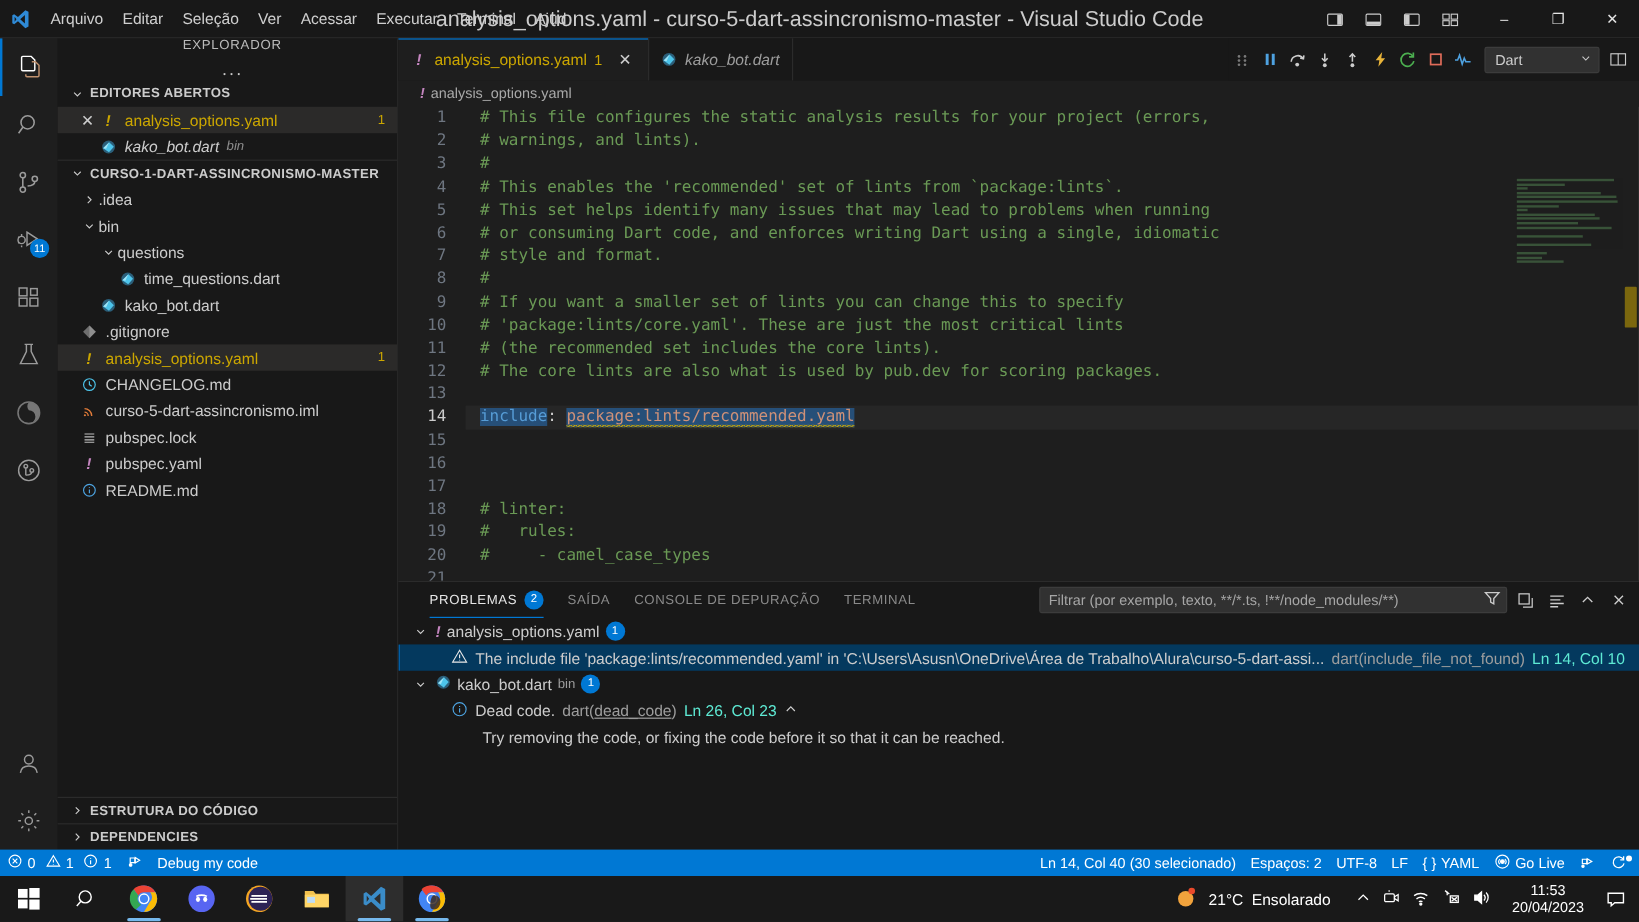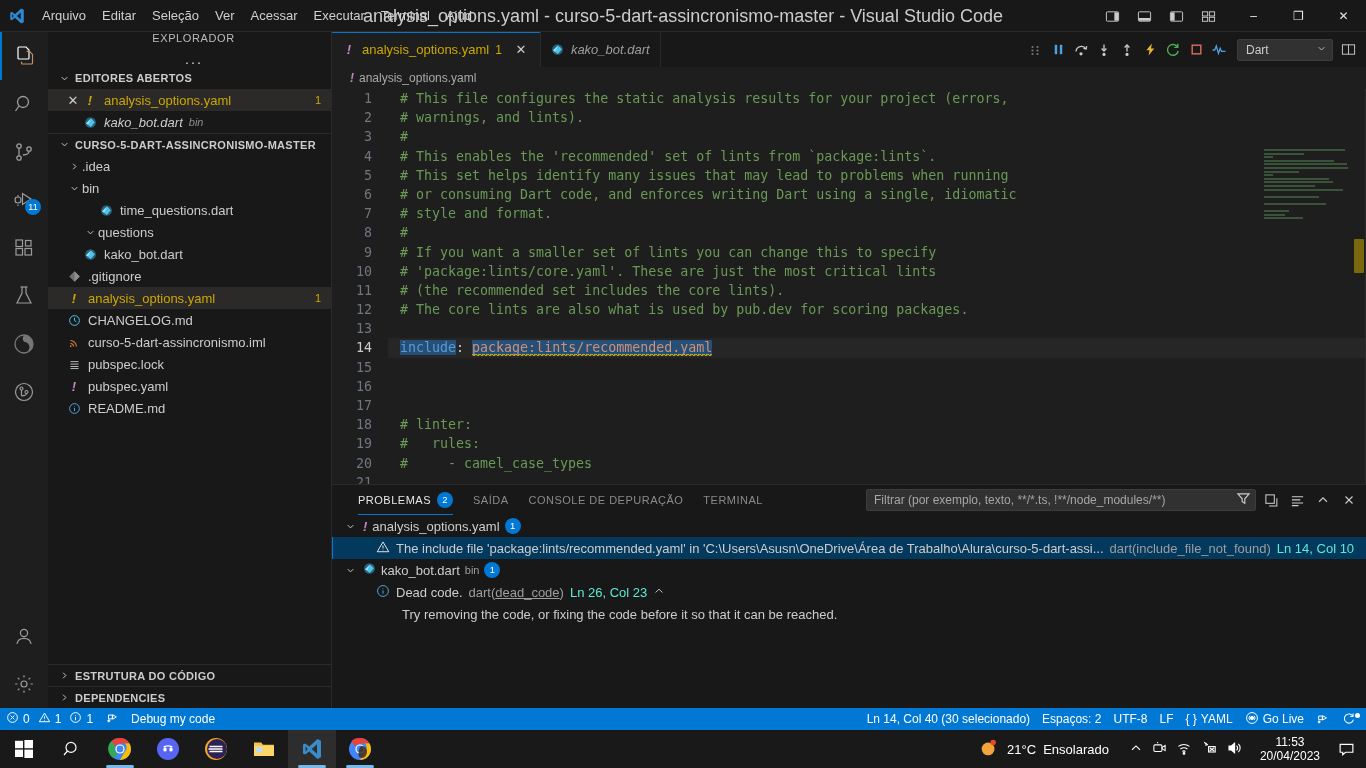--- a/index.html
+++ b/index.html
@@ -361,21 +361,21 @@
       <span class="lbl italic">kako_bot.dart</span>
       <span class="sub">bin</span>
     </div>
 
     <div class="section-head">
       <span class="chev">
         <svg width="11" height="11" viewBox="0 0 16 16" fill="none" stroke="#ccc" stroke-width="1.4">
             <path d="M4 6l4 4 4-4"></path>
           </svg>
       </span>
-      <span>CURSO-5-DART-ASSINCRONISMO-MASTER</span>
+      <span>CURSO-1-DART-ASSINCRONISMO-MASTER</span>
     </div>
 
     <div class="row">
       <span class="ind" style="width:18px"></span>
       <span class="chev">
         <svg width="11" height="11" viewBox="0 0 16 16" fill="none" stroke="#ccc" stroke-width="1.4">
             <path d="M6 4l4 4-4 4"></path>
           </svg>
       </span>
       <span class="lbl">.idea</span>
@@ -383,38 +383,38 @@
     <div class="row">
       <span class="ind" style="width:18px"></span>
       <span class="chev">
         <svg width="11" height="11" viewBox="0 0 16 16" fill="none" stroke="#ccc" stroke-width="1.4">
             <path d="M4 6l4 4 4-4"></path>
           </svg>
       </span>
       <span class="lbl">bin</span>
     </div>
     <div class="row">
+      <span class="ind" style="width:34px"></span>
+      <span class="chev">
+        <svg width="11" height="11" viewBox="0 0 16 16" fill="none" stroke="#ccc" stroke-width="1.4">
+            <path d="M4 6l4 4 4-4"></path>
+          </svg>
+      </span>
+      <span class="lbl">questions</span>
+    </div>
+    <div class="row">
       <span class="ind" style="width:50px"></span>
       <span class="ficon">
         <svg width="13" height="13" viewBox="0 0 16 16">
             <circle cx="8" cy="8" r="6.6" fill="#2b5f7a"></circle>
             <path d="M2.4 9.2 8.6 3l4.8 4.8-5 5.6z" fill="#4dc4ea"></path>
             <path d="M8.6 3 2.4 9.2l3.1.6z" fill="#9fe3f5"></path>
           </svg>
       </span>
       <span class="lbl">time_questions.dart</span>
-    </div>
-    <div class="row">
-      <span class="ind" style="width:34px"></span>
-      <span class="chev">
-        <svg width="11" height="11" viewBox="0 0 16 16" fill="none" stroke="#ccc" stroke-width="1.4">
-            <path d="M4 6l4 4 4-4"></path>
-          </svg>
-      </span>
-      <span class="lbl">questions</span>
     </div>
     <div class="row">
       <span class="ind" style="width:34px"></span>
       <span class="ficon">
         <svg width="13" height="13" viewBox="0 0 16 16">
             <circle cx="8" cy="8" r="6.6" fill="#2b5f7a"></circle>
             <path d="M2.4 9.2 8.6 3l4.8 4.8-5 5.6z" fill="#4dc4ea"></path>
             <path d="M8.6 3 2.4 9.2l3.1.6z" fill="#9fe3f5"></path>
           </svg>
       </span>

